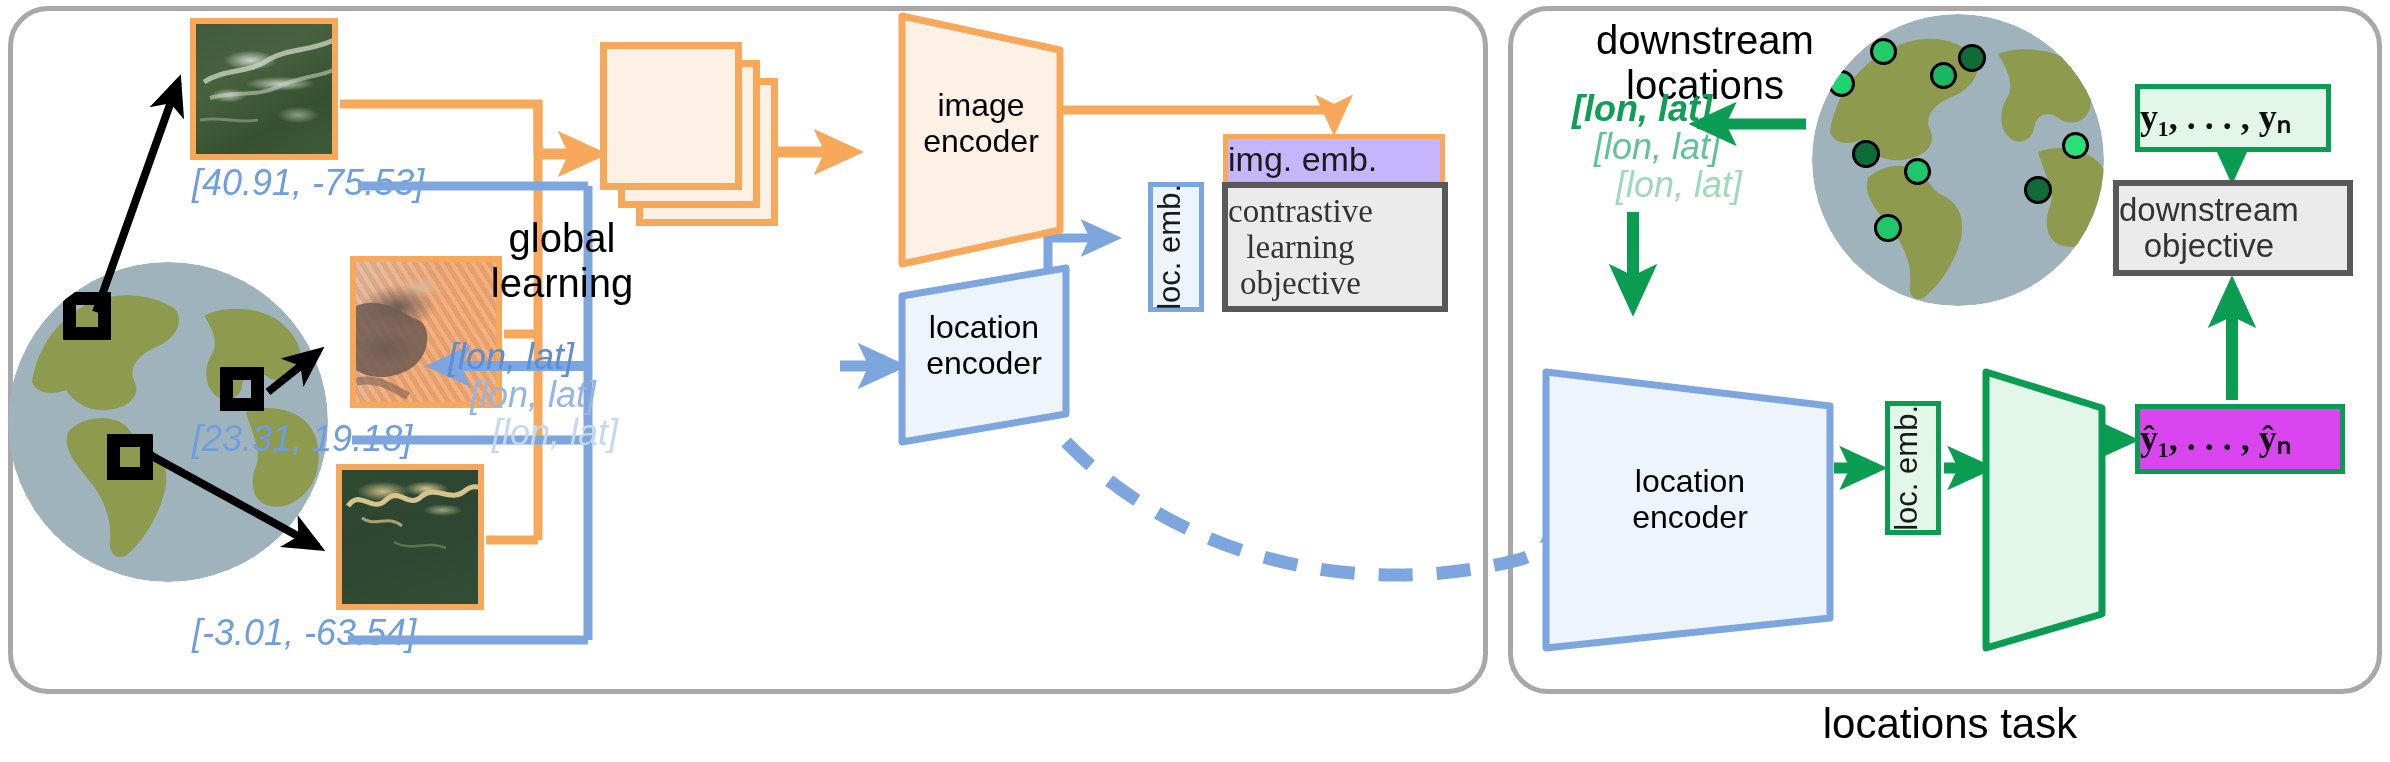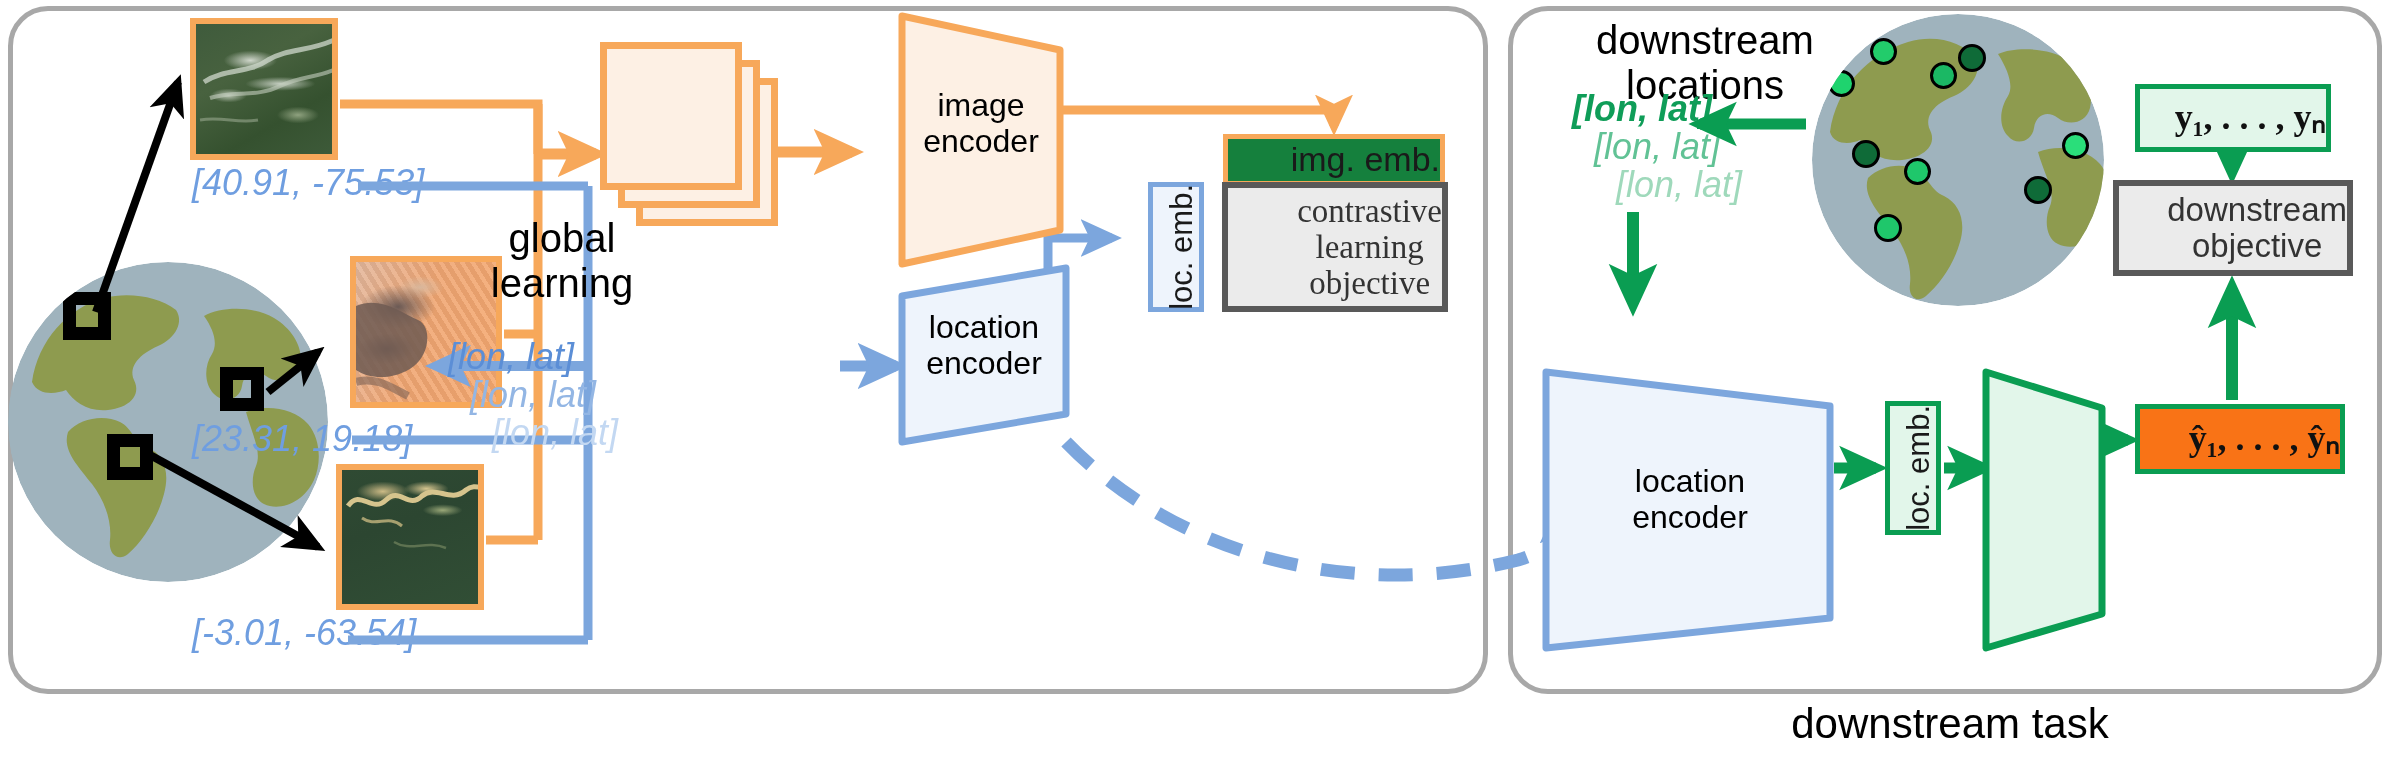--- a/index.html
+++ b/index.html
@@ -38,27 +38,27 @@
 
   .svg-layer {
     position: absolute; left: 0; top: 0;
     width: 2390px; height: 762px;
     pointer-events: none;
   }
 
   .rectbox {
     position: absolute;
     box-sizing: border-box;
-    display: flex; align-items: center; justify-content: flex-end;
+    display: flex; align-items: center; justify-content: flex-start;
     text-align: center;
     line-height: 1.1;
   }
   .img-emb {
     left: 1223px; top: 134px; width: 222px; height: 52px;
-    border: 5px solid #f7a85a; background: #15803d;
+    border: 5px solid #f7a85a; background: #c4b5fd;
     font-size: 34px; color: #1a1a1a;
   }
   .contrastive {
     left: 1222px; top: 182px; width: 226px; height: 130px;
     border: 6px solid #595959; background: #ebebeb;
     font-size: 33px; color: #333;
   }
   .loc-emb-left {
     left: 1148px; top: 182px; width: 56px; height: 130px;
     border: 5px solid #7ca6dd; background: #eef4fc;
@@ -73,21 +73,21 @@
     font-size: 31px; color: #1a1a1a;
   }
   .y-true {
     left: 2135px; top: 84px; width: 196px; height: 68px;
     border: 5px solid #0a9d52; background: #e2f6ea;
     font-size: 36px; color: #111;
     font-family: "Liberation Serif", serif; font-weight: bold;
   }
   .y-hat {
     left: 2135px; top: 404px; width: 210px; height: 70px;
-    border: 5px solid #0a9d52; background: #f97316;
+    border: 5px solid #0a9d52; background: #d946ef;
     font-size: 36px; color: #111;
     font-family: "Liberation Serif", serif; font-weight: bold;
   }
   .down-obj {
     left: 2113px; top: 180px; width: 240px; height: 96px;
     border: 6px solid #595959; background: #ebebeb;
     font-size: 33px; color: #333;
   }
 
   
@@ -404,15 +404,15 @@
 
   <div class="rectbox y-hat">
     <span>ŷ₁, . . . , ŷₙ</span>
   </div>
 
   <div class="rectbox down-obj">
     <span style="white-space:pre-line;">downstream
 objective</span>
   </div>
 
-  <div class="panel-caption" id="caption-downstream">downstream task</div>
+  <div class="panel-caption" id="caption-downstream">locations task</div>
 
 </div>
 
 </body></html>

